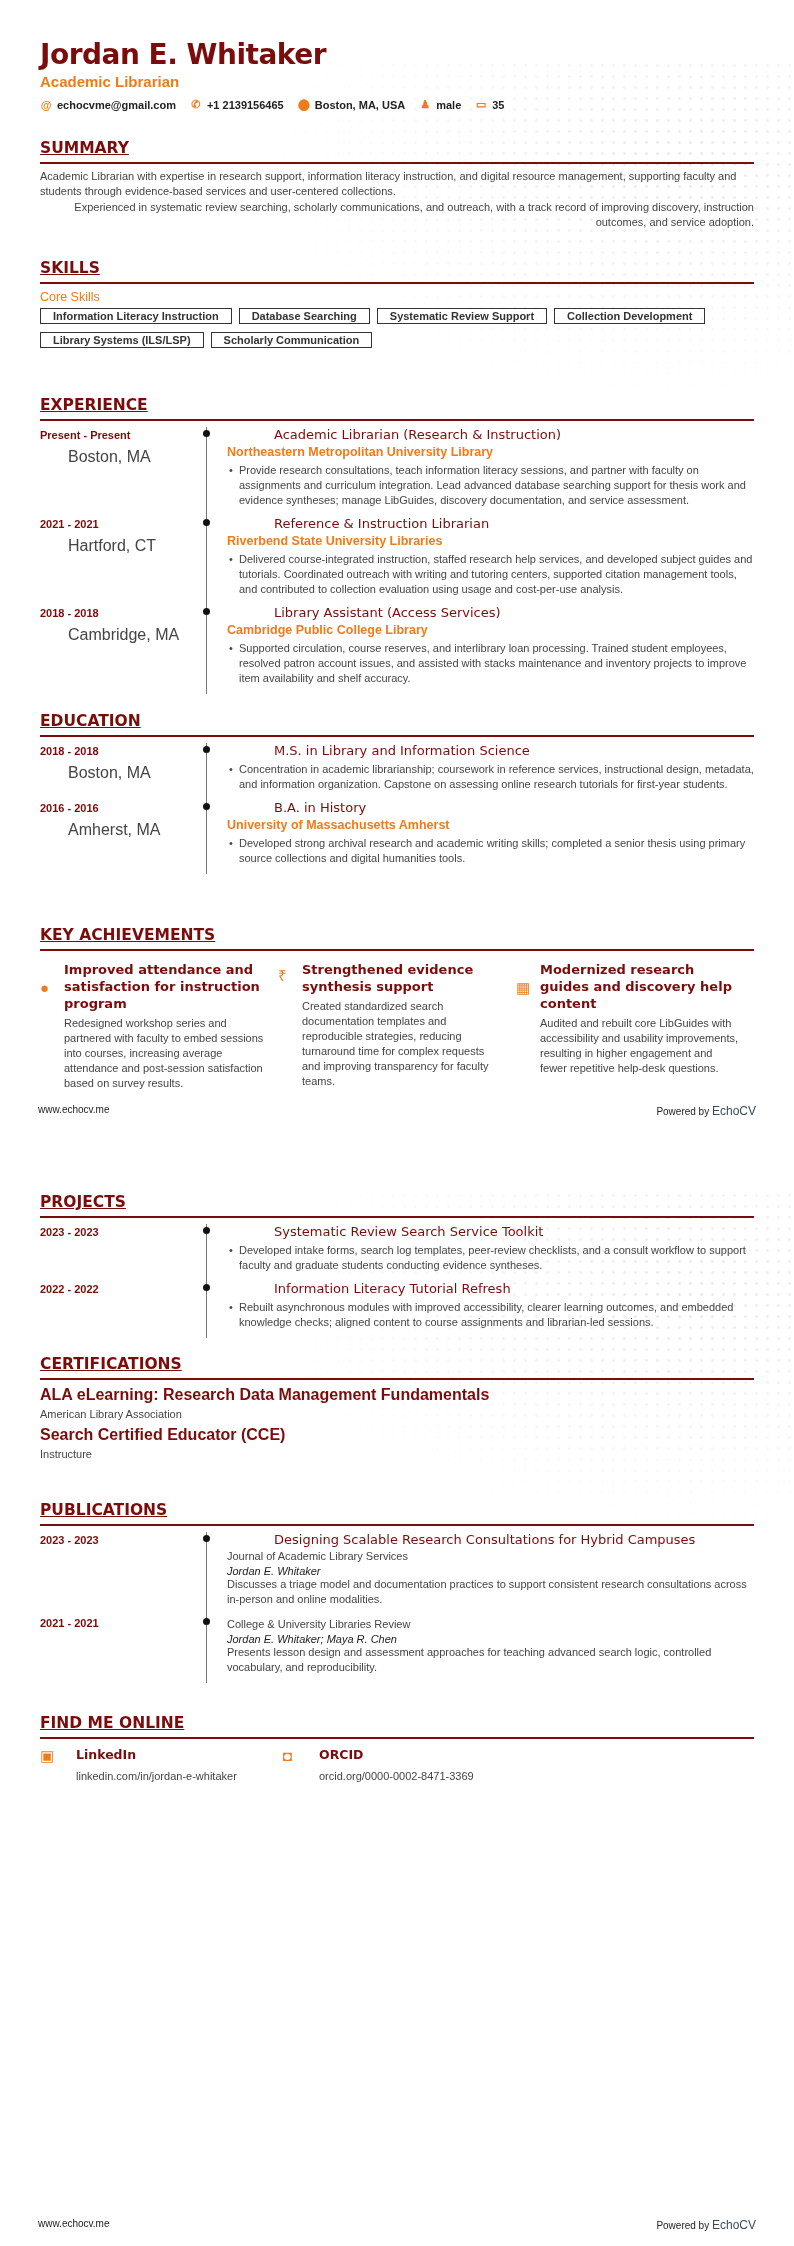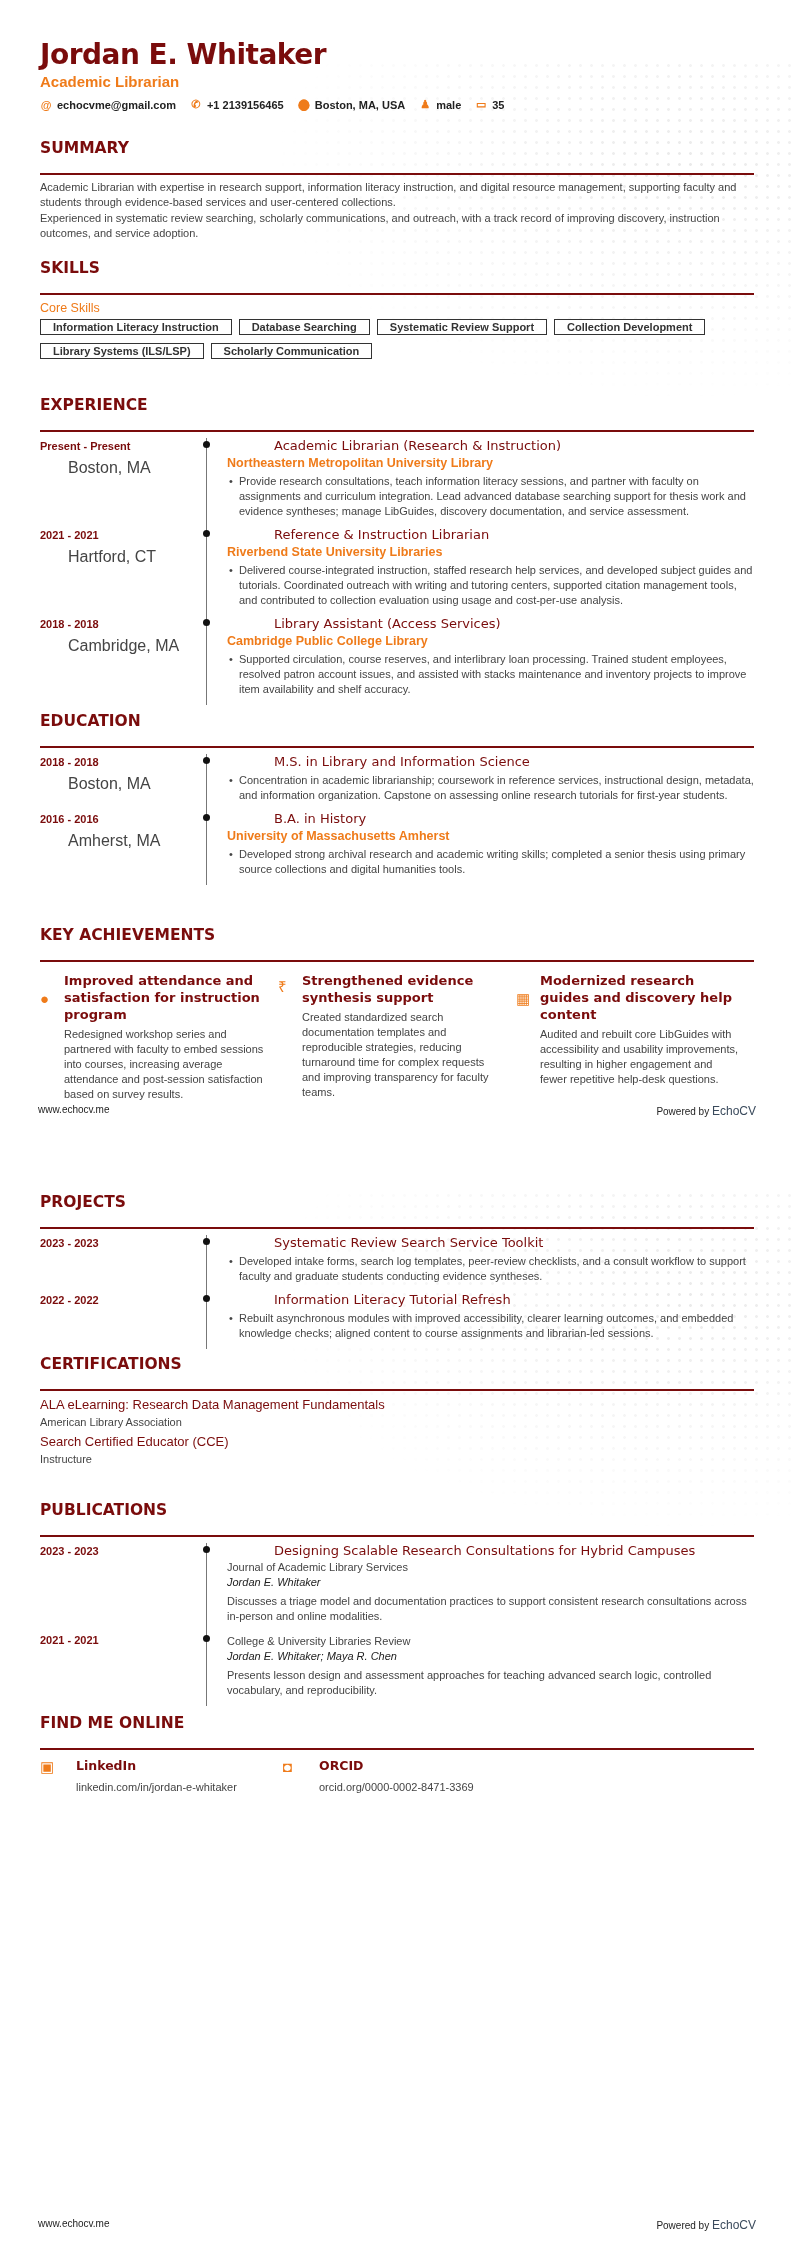--- a/index.html
+++ b/index.html
@@ -12,46 +12,46 @@
     background-image: radial-gradient(circle, #d8d8d8 1.2px, transparent 1.6px); background-size: 11px 11px;
     -webkit-mask-image: radial-gradient(ellipse at 80% 30%, #000 0%, transparent 65%);
     mask-image: radial-gradient(ellipse at 80% 30%, #000 0%, transparent 65%); }
   .content { position: absolute; left: 40px; width: 714px; }
   .name { font-family: "DejaVu Sans", sans-serif; font-weight: bold; font-size: 28px; color: #7a0c0c; letter-spacing: -0.5px; }
   .jobtitle { font-weight: bold; font-size: 15px; color: #ef7b1a; margin-top: 2px; }
   .contacts { display: flex; gap: 14px; margin-top: 8px; font-size: 11px; font-weight: bold; color: #222; align-items: center; }
   .contact { display: flex; align-items: center; gap: 5px; }
   .ico { color: #ef7b1a; font-size: 11px; display: inline-block; width: 12px; text-align: center; }
   .section { position: absolute; left: 40px; width: 714px; }
-  .sec-title { font-family: "DejaVu Sans", sans-serif; font-weight: bold; font-size: 15.5px; color: #7a0c0c; padding-bottom: 16px; border-bottom: 2px solid #7a0c0c; }
+  .sec-title { font-family: "DejaVu Sans", sans-serif; font-weight: bold; font-size: 15.5px; color: #7a0c0c; padding-bottom: 5px; border-bottom: 2px solid #7a0c0c; text-decoration: underline; }
   .para { font-size: 11px; line-height: 15px; color: #444; margin-top: 5px; }
   .core { color: #ef7b1a; font-size: 12.5px; margin-top: 6px; }
   .skills { display: flex; flex-wrap: wrap; gap: 8px 7px; margin-top: 4px; width: 700px; }
   .chip { border: 1.3px solid #333; padding: 1px 12px; font-size: 11px; font-weight: bold; color: #333; }
   .tl { position: relative; margin-top: 6px; }
   .tl-item { display: flex; position: relative; }
   .tl-left { width: 165px; flex-shrink: 0; }
   .tl-date { font-weight: bold; font-size: 11px; color: #7a0c0c; margin-top: 2px; }
   .tl-loc { font-size: 16px; color: #444; margin-top: 7px; padding-left: 28px; }
   .tl-line { width: 1px; background: #777; position: relative; margin-left: 1px; margin-right: 20px; flex-shrink: 0; }
   .tl-line::before { content: ""; position: absolute; top: 3px; left: -3px; width: 7px; height: 7px; border-radius: 50%; background: #111; }
   .tl-body { flex: 1; padding-bottom: 8px; }
   .tl-title { font-family: "DejaVu Sans", sans-serif; font-size: 13px; color: #7a0c0c; margin-left: 47px; }
   .tl-org { font-weight: bold; font-size: 12.5px; color: #ef7b1a; margin-top: 3px; }
   .bullet { font-size: 11px; color: #444; line-height: 15px; margin-top: 4px; padding-left: 12px; position: relative; width: 530px; }
   .bullet::before { content: "•"; position: absolute; left: 2px; }
   .pub-venue { font-size: 11px; color: #444; margin-top: 3px; }
   .pub-authors { font-size: 11px; color: #222; font-style: italic; margin-top: 3px; }
-  .pub-desc { font-size: 11px; color: #444; line-height: 15px; margin-top: 6px; width: 530px; }
+  .pub-desc { font-size: 11px; color: #444; line-height: 15px; margin-top: 0; width: 530px; }
   .ach-row { display: flex; gap: 0; margin-top: 10px; }
   .ach { display: flex; width: 243px; }
   .ach-ico { width: 24px; flex-shrink: 0; color: #ef7b1a; font-size: 15px; padding-top: 18px; }
   .ach-title { font-family: "DejaVu Sans", sans-serif; font-weight: bold; font-size: 13px; color: #7a0c0c; line-height: 17px; width: 200px; }
   .ach-desc { font-size: 11px; color: #444; line-height: 15px; margin-top: 4px; width: 200px; }
-  .cert-name { font-weight: normal; font-size: 13px; color: #7a0c0c; margin-top: 6px; }
+  .cert-name { font-weight: bold; font-size: 16px; color: #7a0c0c; margin-top: 6px; }
   .cert-issuer { font-size: 11px; color: #444; margin-top: 4px; }
   .online-row { display: flex; margin-top: 8px; }
   .online { display: flex; width: 243px; }
   .online-ico { width: 36px; color: #ef7b1a; font-size: 15px; }
   .online-label { font-family: "DejaVu Sans", sans-serif; font-weight: bold; font-size: 12.5px; color: #7a0c0c; }
   .online-url { font-size: 11px; color: #444; margin-top: 8px; }
   .footer { position: absolute; left: 38px; width: 718px; display: flex; justify-content: space-between; font-size: 10px; color: #222; }
   .brand { font-size: 12px; color: #3a4a5c; }
 </style>
 </head>
@@ -83,21 +83,21 @@
       <span class="contact">
           <span class="ico">▭</span>
           <span>35</span>
         </span>
     </div>
   </div>
 
   <div class="section" style="top:139px;">
     <div class="sec-title">SUMMARY</div>
     <div class="para">Academic Librarian with expertise in research support, information literacy instruction, and digital resource management, supporting faculty and students through evidence-based services and user-centered collections.</div>
-    <div class="para" style="margin-top:1px;">Experienced in systematic review searching, scholarly communications, and outreach, with a track record of improving discovery, instruction outcomes, and service adoption.</div>
+    <div class="para" style="margin-top:1px;text-align:right;">Experienced in systematic review searching, scholarly communications, and outreach, with a track record of improving discovery, instruction outcomes, and service adoption.</div>
   </div>
 
   <div class="section" style="top:259px;">
     <div class="sec-title">SKILLS</div>
     <div class="core">Core Skills</div>
     <div class="skills">
       <span class="chip">Information Literacy Instruction</span>
       <span class="chip">Database Searching</span>
       <span class="chip">Systematic Review Support</span>
       <span class="chip">Collection Development</span>

